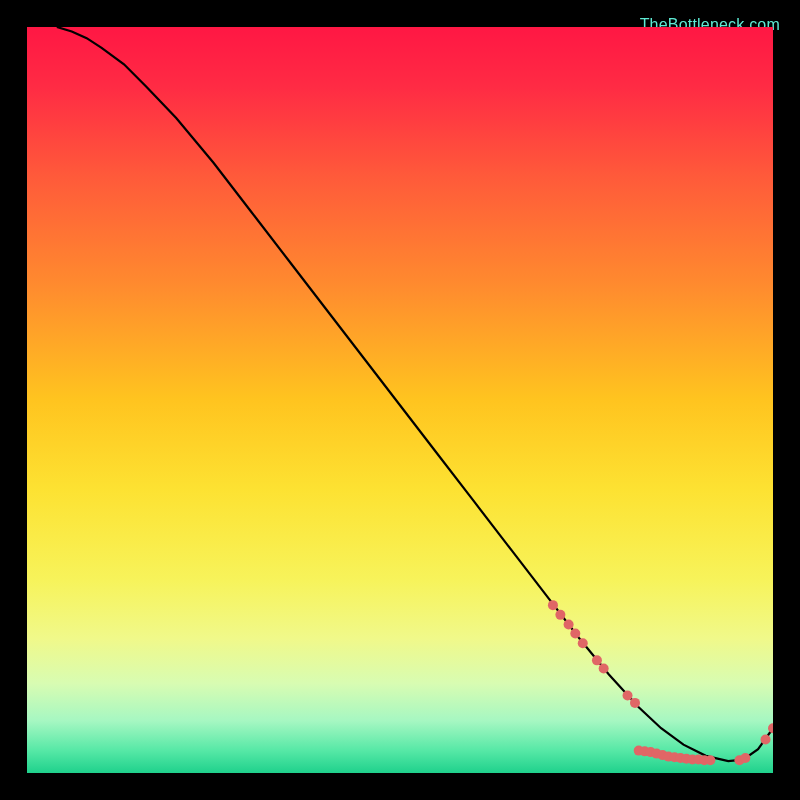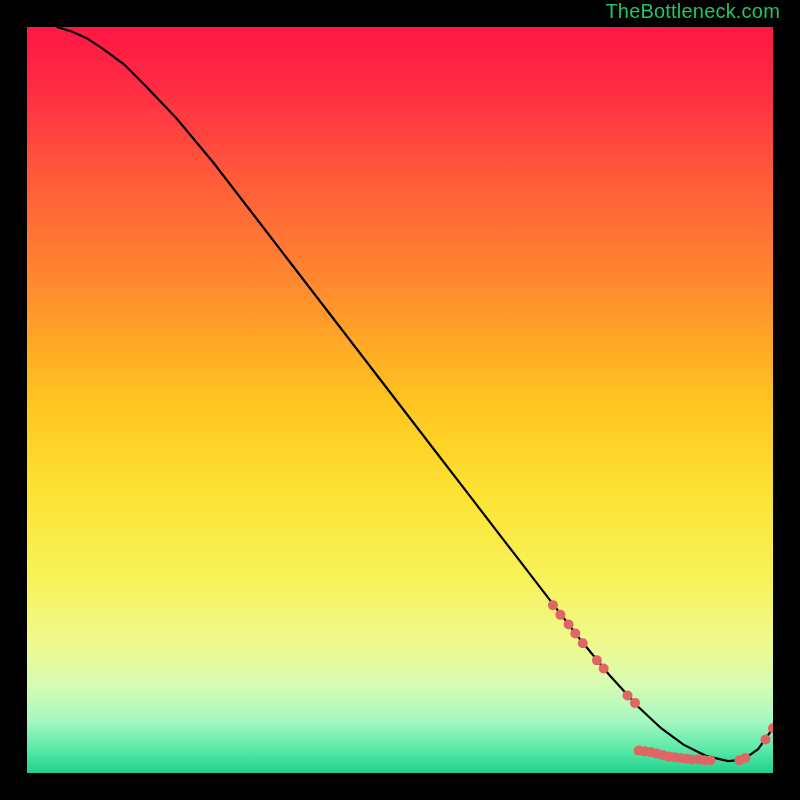--- a/index.html
+++ b/index.html
@@ -11,25 +11,25 @@
     overflow: hidden;
   }
   .chart-container {
     position: relative;
     width: 800px;
     height: 800px;
     background: #000;
   }
   .watermark {
     position: absolute;
-    top: 0;
+    top: 16px;
     right: 20px;
     font-family: Arial, Helvetica, sans-serif;
-    font-size: 20px;
-    color: #22c55e;
+    font-size: 16px;
+    color: #5eead4;
     font-weight: 400;
     letter-spacing: 0.2px;
   }
   .plot-area {
     position: absolute;
     left: 27px;
     top: 27px;
     width: 746px;
     height: 746px;
   }

